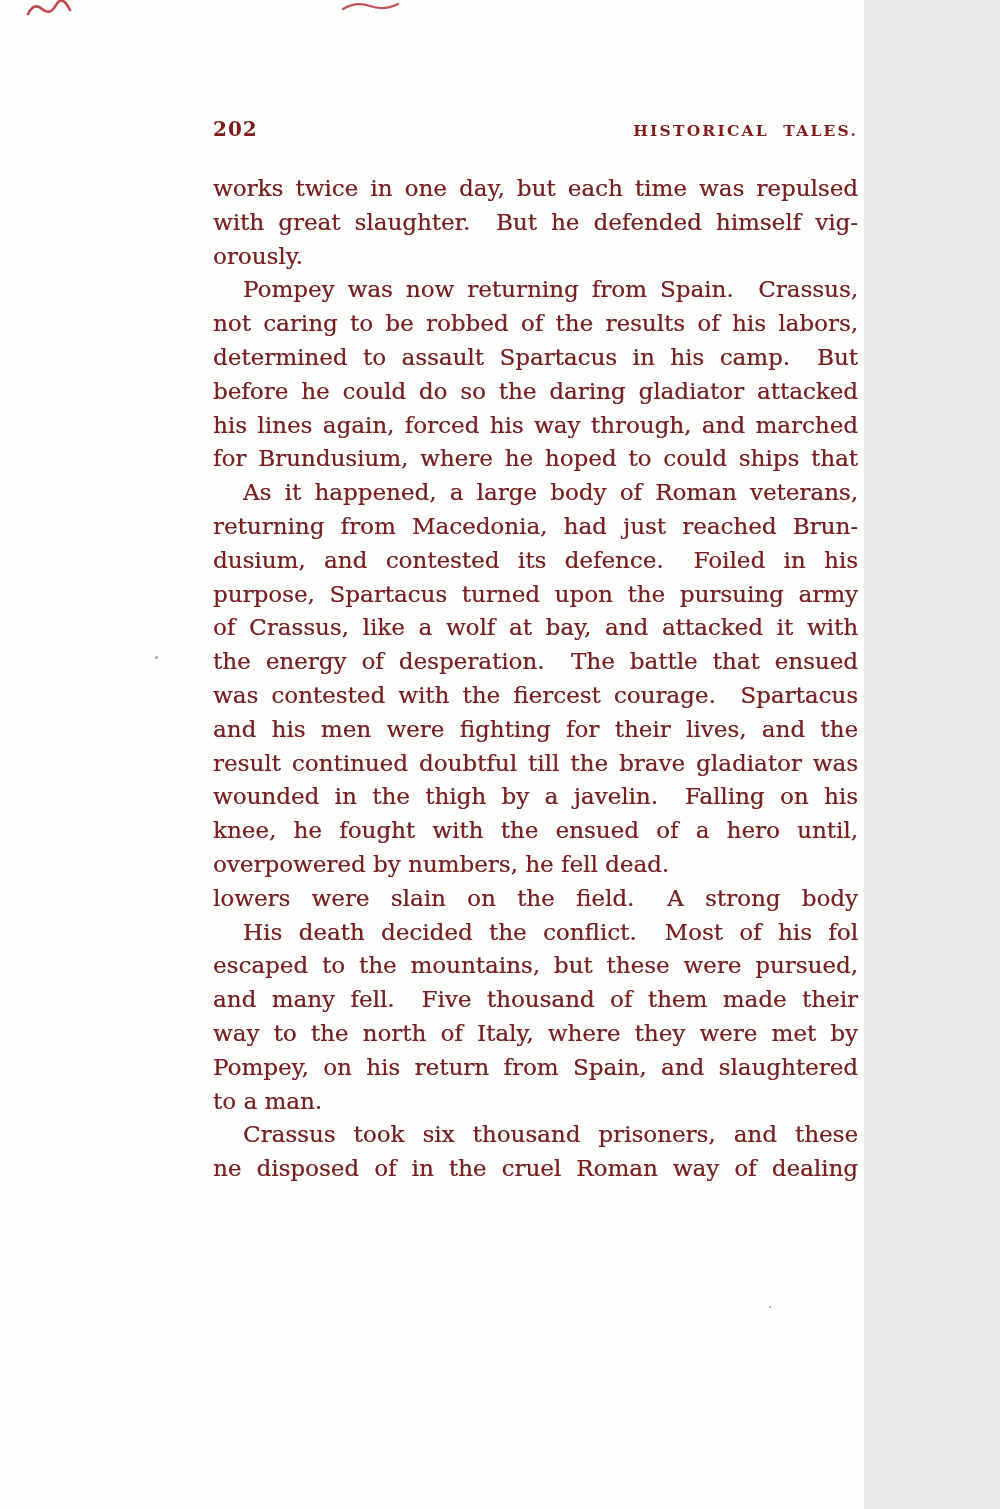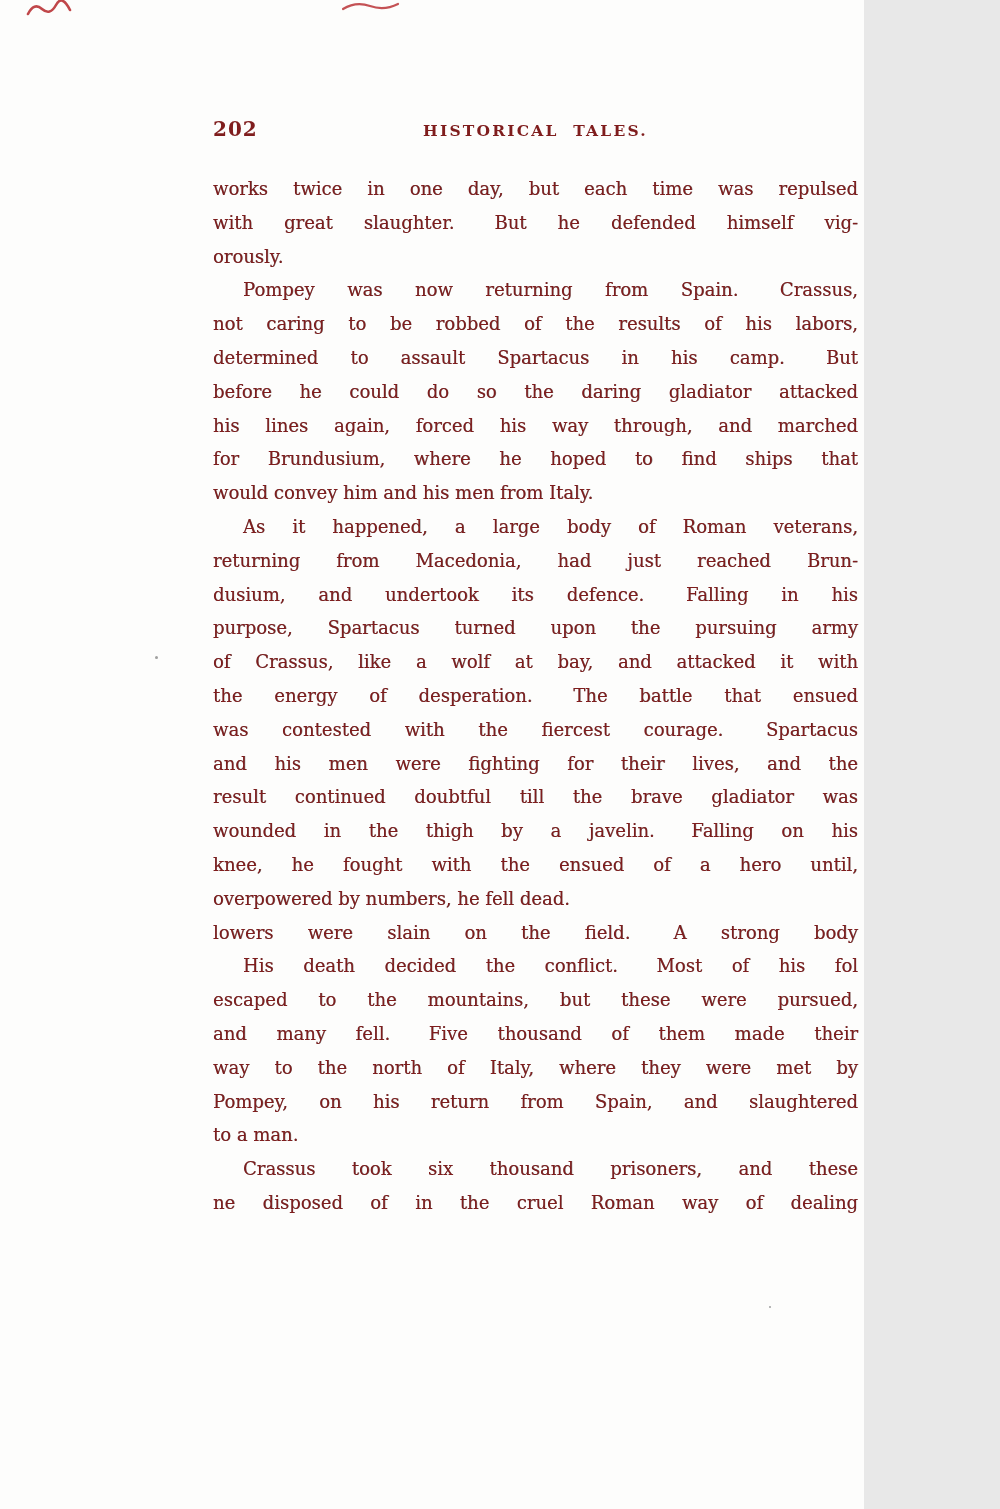--- a/index.html
+++ b/index.html
@@ -11,28 +11,28 @@
     font-family:"DejaVu Serif", serif;
     color:#7f1d1d;
   }
   
   .page-number {
     position:absolute; left:213px; top:117px;
     font-size:20px; font-weight:bold; letter-spacing:1px;
   }
   .running-title {
     position:absolute; left:213px; top:121px; width:645px;
-    text-align:center;
+    text-align:right;
     font-size:15.5px; font-weight:bold;
     letter-spacing:2.2px; word-spacing:7px;
   }
   
   .text-block {
     position:absolute; left:213px; top:172px; width:645px;
-    font-size:18px; line-height:33.8px;
+    font-size:23px; line-height:33.8px;
     text-shadow:0.35px 0.2px 0 rgba(0,0,0,0.5);
   }
   .line { text-align:justify; text-align-last:justify; }
   .line.para-end { text-align-last:left; }
   .line.indent { text-indent:30px; }
   
   .scan-bar {
     position:absolute; left:981px; top:33px; width:6px; height:492px;
     transform-origin:50% 0; transform:rotate(1.4deg);
     background:linear-gradient(to bottom,
@@ -74,25 +74,24 @@
 
   <div class="text-block">
     <div class="line">works twice in one day, but each time was repulsed</div>
     <div class="line">with great slaughter.  But he defended himself vig-</div>
     <div class="line para-end">orously.</div>
     <div class="line indent">Pompey was now returning from Spain.  Crassus,</div>
     <div class="line">not caring to be robbed of the results of his labors,</div>
     <div class="line">determined to assault Spartacus in his camp.  But</div>
     <div class="line">before he could do so the daring gladiator attacked</div>
     <div class="line">his lines again, forced his way through, and marched</div>
-    <div class="line">for Brundusium, where he hoped to find ships that</div>
-    <div class="line para-end">would convey him and his men from Italy.</div>
+    <div class="line">for Brundusium, where he hoped to could ships that</div>
     <div class="line indent">As it happened, a large body of Roman veterans,</div>
     <div class="line">returning from Macedonia, had just reached Brun-</div>
-    <div class="line">dusium, and undertook its defence.  Falling in his</div>
+    <div class="line">dusium, and contested its defence.  Foiled in his</div>
     <div class="line">purpose, Spartacus turned upon the pursuing army</div>
     <div class="line">of Crassus, like a wolf at bay, and attacked it with</div>
     <div class="line">the energy of desperation.  The battle that ensued</div>
     <div class="line">was contested with the fiercest courage.  Spartacus</div>
     <div class="line">and his men were fighting for their lives, and the</div>
     <div class="line">result continued doubtful till the brave gladiator was</div>
     <div class="line">wounded in the thigh by a javelin.  Falling on his</div>
     <div class="line">knee, he fought with the ensued of a hero until,</div>
     <div class="line para-end">overpowered by numbers, he fell dead.</div>
     <div class="line">lowers were slain on the field.  A strong body</div>

